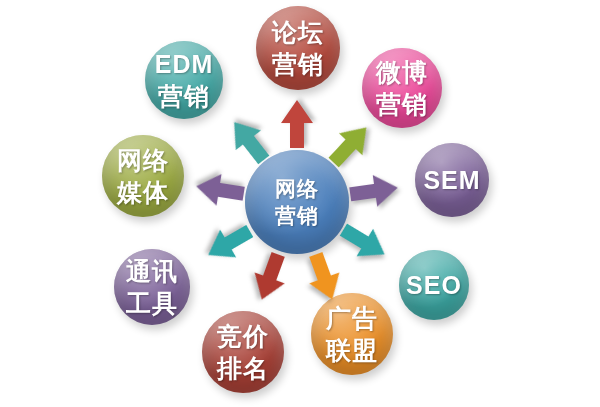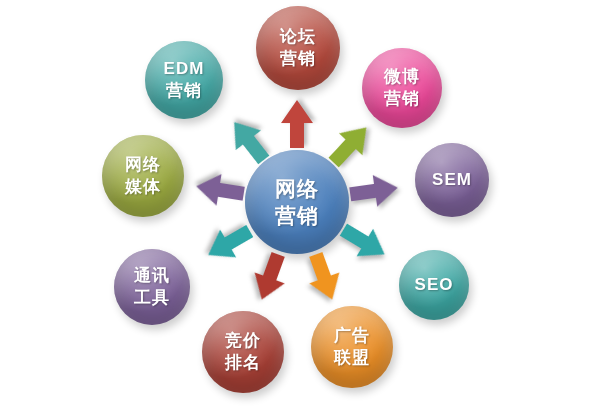--- a/index.html
+++ b/index.html
@@ -27,21 +27,21 @@
     position: absolute;
     inset: 0;
     border-radius: 50%;
     background: radial-gradient(circle at 36% 26%, rgba(255,255,255,0.35), rgba(255,255,255,0) 58%);
     pointer-events: none;
   }
   .node-label {
     position: relative;
     color: #ffffff;
     font-weight: bold;
-    font-size: 17px;
+    font-size: 25px;
     line-height: 1.3;
     letter-spacing: 1px;
     text-align: center;
     white-space: pre-line;
     text-shadow: 1px 1px 2px rgba(0,0,0,0.30);
   }
   .node.center .node-label { font-size: 21px; }
   .arrow {
     position: absolute;
     width: 48px;
@@ -75,21 +75,21 @@
   </div>
 
   <div class="node" style="left: 399px; top: 250px; width: 70px; height: 70px; background-color: rgb(61, 168, 164);">
     <span class="node-label">SEO</span>
   </div>
 
   <div class="node" style="left: 415px; top: 143px; width: 74px; height: 74px; background-color: rgb(124, 97, 153);">
     <span class="node-label">SEM</span>
   </div>
 
-  <div class="node" style="left: 311px; top: 306px; width: 82px; height: 82px; background-color: rgb(235, 143, 39);">
+  <div class="node" style="left: 311px; top: 293px; width: 82px; height: 82px; background-color: rgb(235, 143, 39);">
     <span class="node-label">广告
 联盟</span>
   </div>
 
   <div class="node" style="left: 202px; top: 311px; width: 82px; height: 82px; background-color: rgb(168, 64, 54);">
     <span class="node-label">竞价
 排名</span>
   </div>
 
   <div class="node" style="left: 114px; top: 249px; width: 76px; height: 76px; background-color: rgb(124, 97, 153);">

